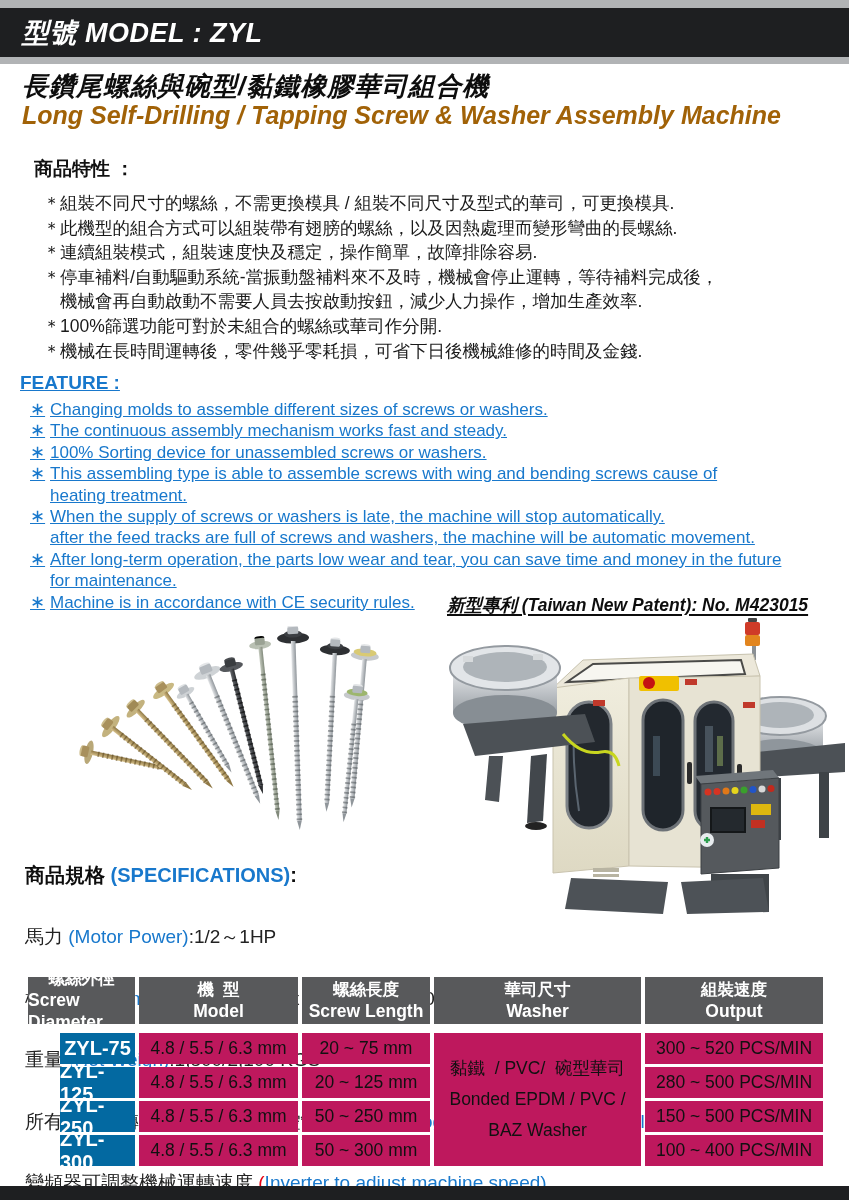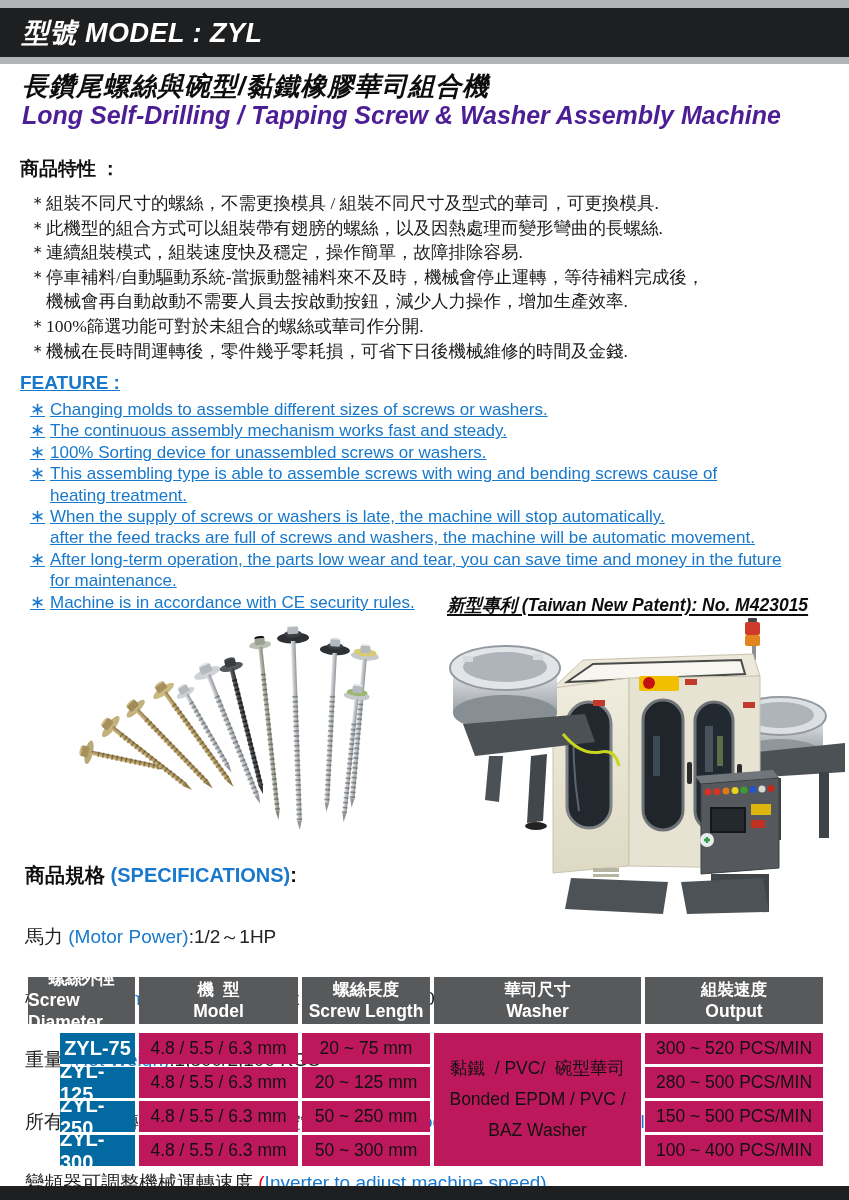--- a/index.html
+++ b/index.html
@@ -14,23 +14,23 @@
   .model-bar {
     position:absolute; top:8px; left:0; right:0; height:49px; background:#1e1f21;
     display:flex; align-items:center; padding-left:22px;
   }
   .model-bar .model-text {
     color:#fff; font-size:27px; font-weight:bold; font-style:italic; letter-spacing:.5px;
   }
   .title-cn { position:absolute; top:69px; left:22px; font-size:26px; font-weight:bold;
     font-style:italic; color:#0d0d0d; letter-spacing:1px; }
   .title-en { position:absolute; top:101px; left:22px; font-size:25px; font-weight:bold;
-    font-style:italic; color:#4c1d95; }
-
-  .features-cn { position:absolute; top:156px; left:20px; width:812px;font-family:Liberation Serif, serif; }
+    font-style:italic; color:#a16207; }
+
+  .features-cn { position:absolute; top:156px; left:34px; width:812px; }
   .features-cn .heading { font-size:19px; font-weight:bold; color:#111; margin-bottom:9px; }
   .item { display:flex; }
   .cn-item { font-size:17.5px; line-height:24.6px; color:#1a1a1a; }
   .cn-item .bullet { flex:none; width:26px; padding-left:9px; }
   .item .txt { white-space:pre-line; }
 
   .features-en { position:absolute; top:372px; left:20px; width:812px; color:#1878cc;text-decoration:underline; }
   .features-en .heading { font-size:19px; font-weight:bold; margin-bottom:5px; }
   .en-item { font-size:17px; line-height:21.4px; }
   .en-item .bullet { flex:none; width:30px; padding-left:10px; font-size:18px; }

